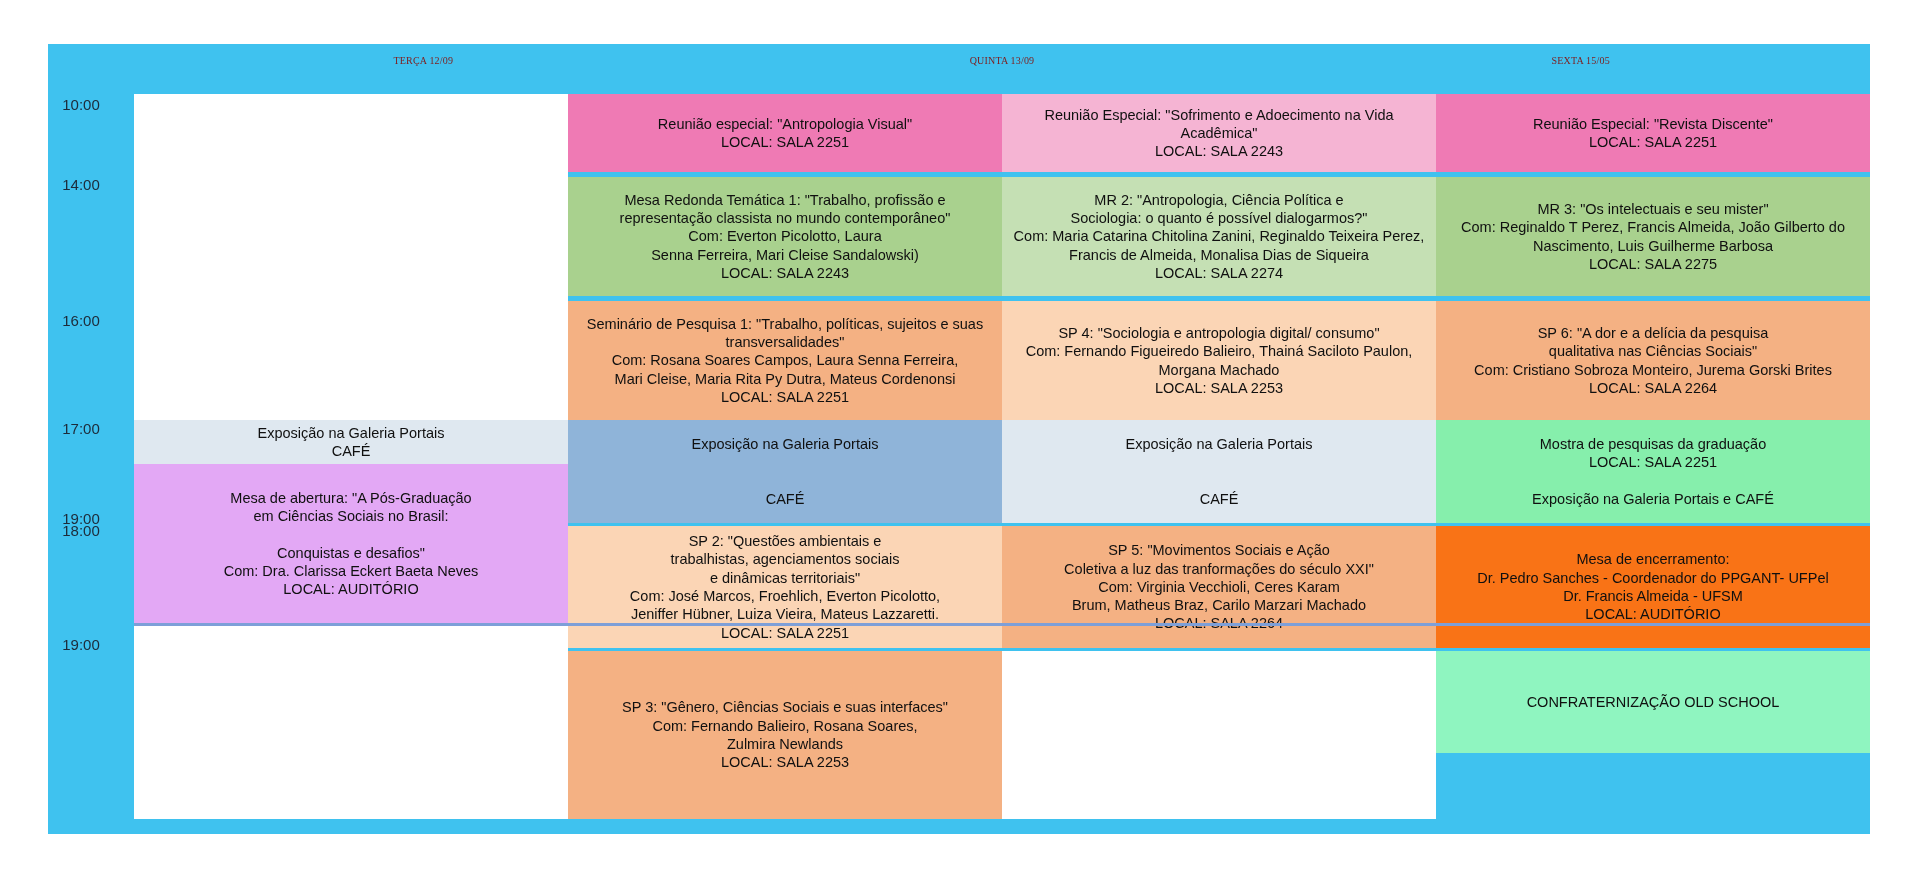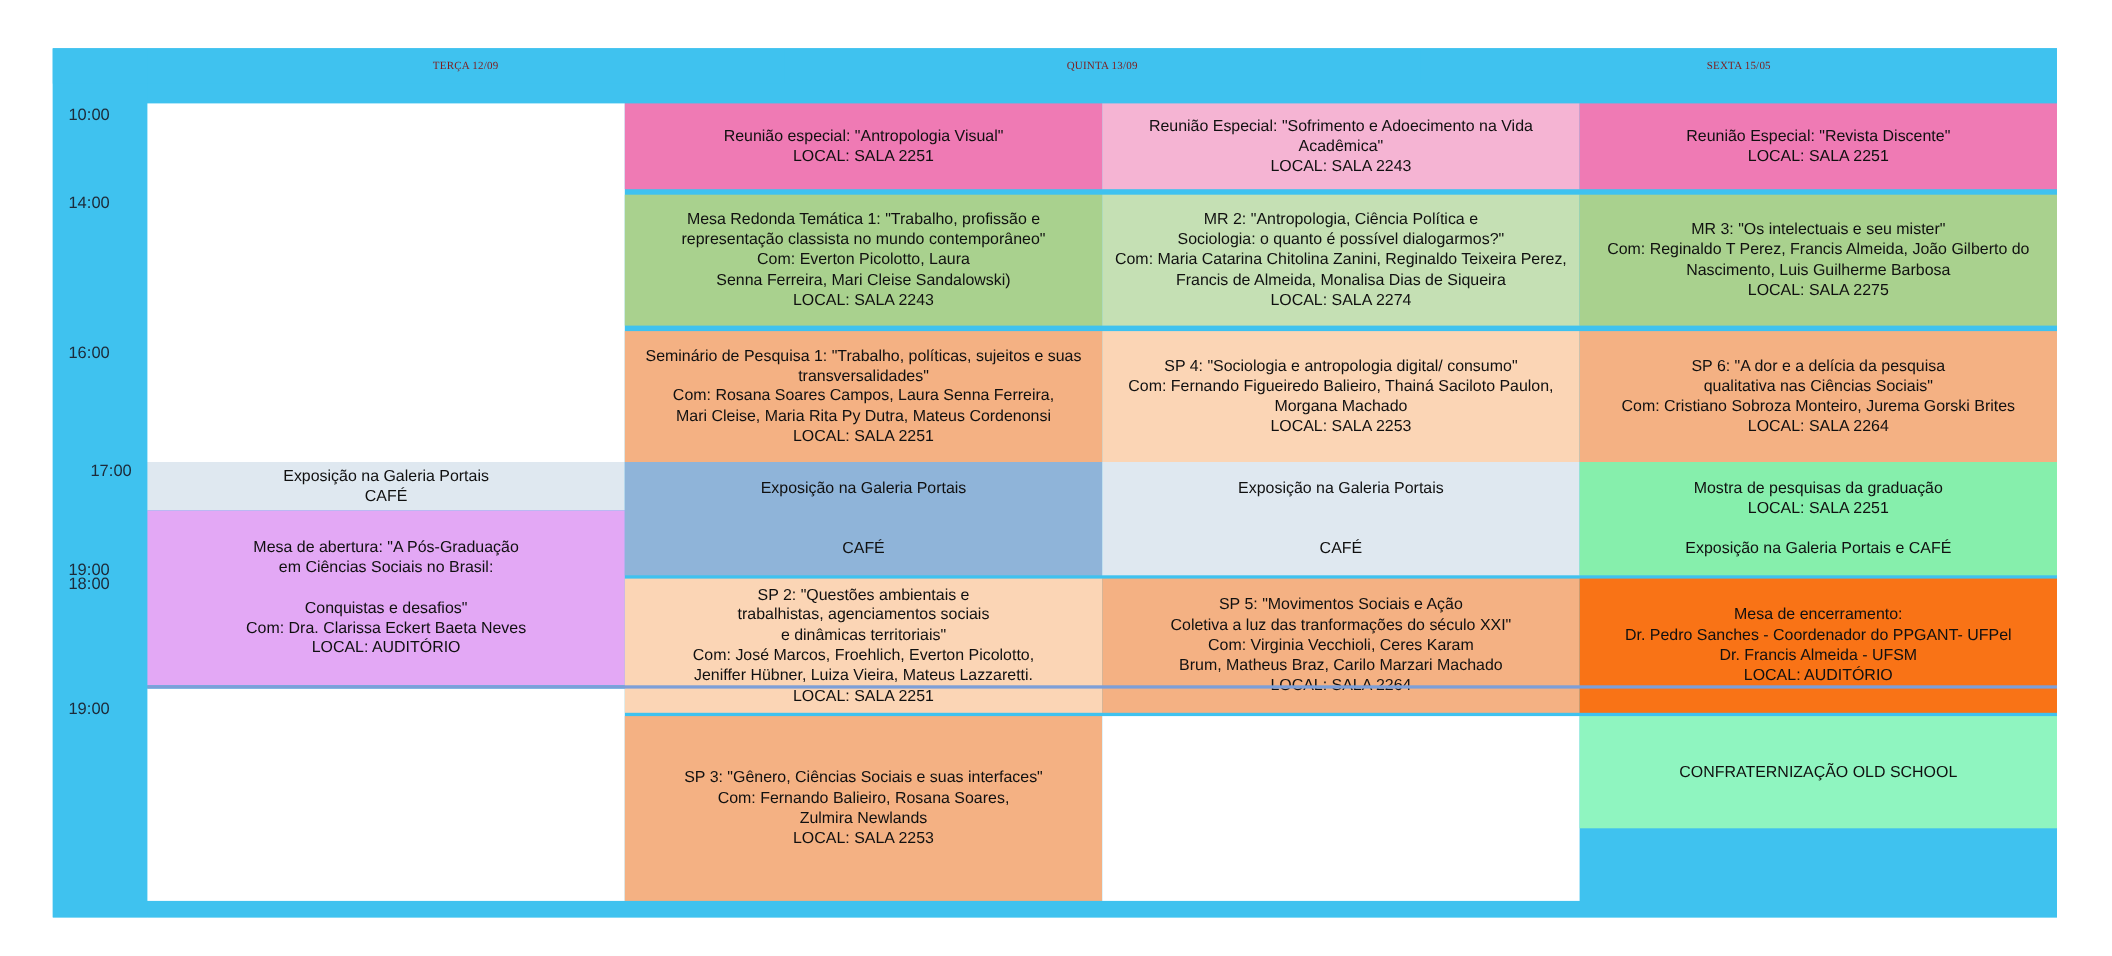--- a/index.html
+++ b/index.html
@@ -116,21 +116,21 @@
     <div class="header-cell">QUINTA 13/09</div>
     <div class="header-cell">SEXTA 15/05</div>
   </div>
 
   <div class="grid-body">
 
     <div class="time-col" id="time-col">
         <div class="time-label" style="top: 20px;">10:00</div>
         <div class="time-label" style="top: 100px;">14:00</div>
         <div class="time-label" style="top: 236px;">16:00</div>
-        <div class="time-label" style="top: 344px; padding-left: 20px;">17:00</div>
+        <div class="time-label" style="top: 344px;">17:00</div>
         <div class="time-label" style="top: 405px; margin-top: 41px;">18:00</div>
         <div class="time-label" style="top: 434px;">19:00</div>
         <div class="time-label" style="top: 560px;">19:00</div>
       </div>
 
     <div class="day-cols" id="day-cols">
         <div class="day-col">
           <div class="event" style="top: 18px; height: 326px; background: rgb(255, 255, 255);"></div>
           <div class="event" style="top: 344px; height: 44px; background: rgb(223, 232, 240);">Exposição na Galeria Portais
 CAFÉ</div>

